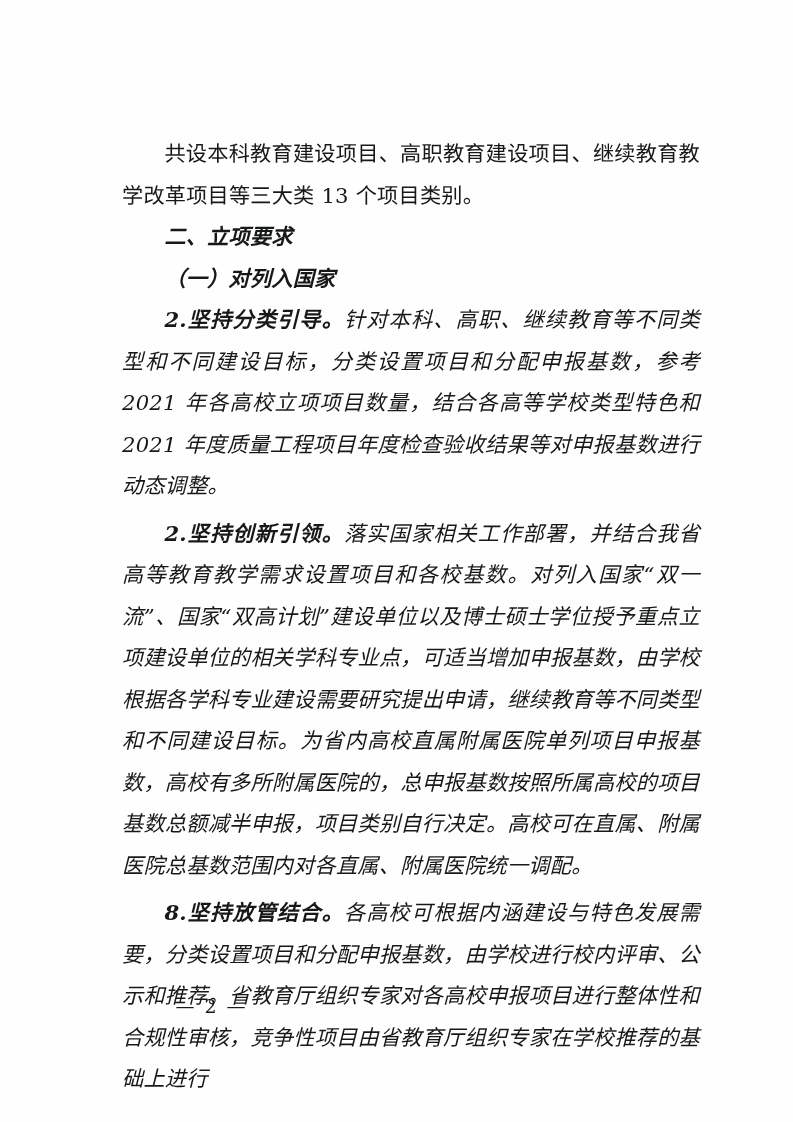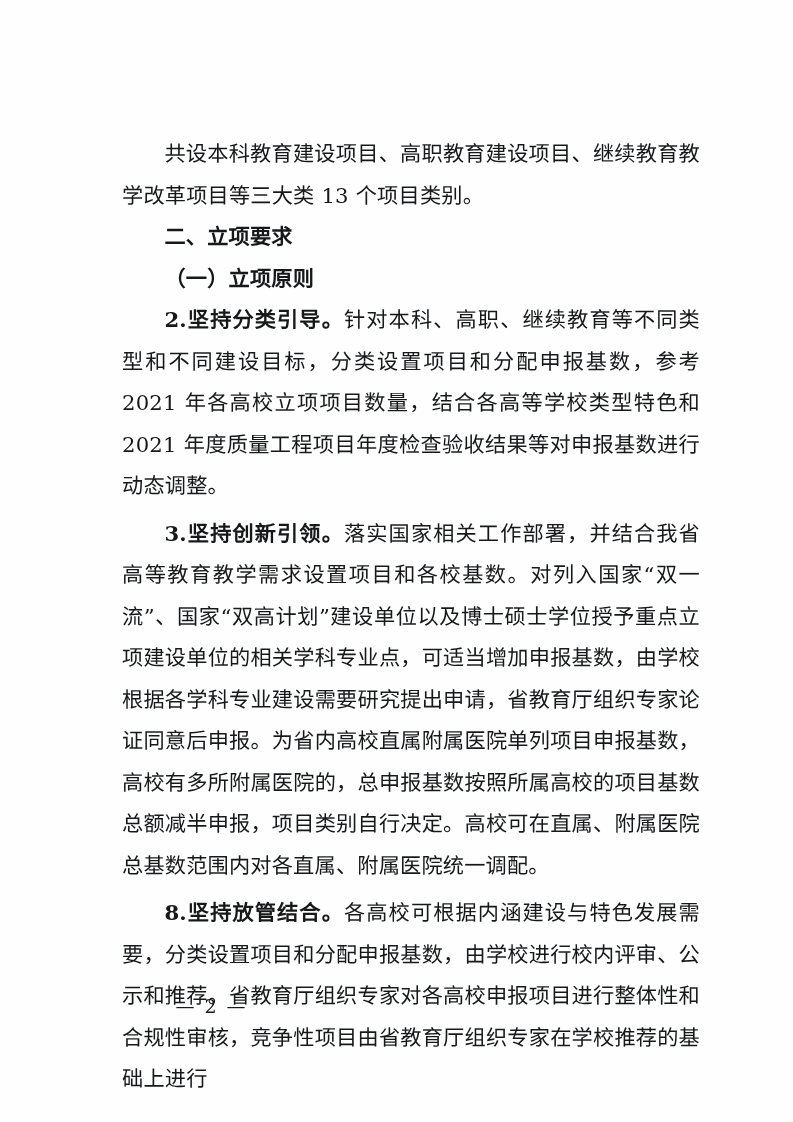--- a/index.html
+++ b/index.html
@@ -62,49 +62,50 @@
     color: #16181a;
     letter-spacing: 2px;
     font-family: "DejaVu Serif", "Liberation Serif", serif;
   }
   .footer-inner {
     display: inline-block;
     margin-left: -370px;
   }
   .para + .para {
     margin-top: 0;
+    font-style: italic;
   }
   .para.spaced {
     margin-top: 6px;
   }
 </style>
 </head>
 <body>
 
 <div class="page">
   <div class="content">
 
     <p class="para indent">
       <span>共设本科教育建设项目、高职教育建设项目、继续教育教学改革项目等三大类 13 个项目类别。</span>
     </p>
 
     <p class="para indent heading">
       <span>二、立项要求</span>
     </p>
 
     <p class="para indent heading">
-      <span>（一）立项原则</span>
+      <span>（一）对列入国家</span>
     </p>
 
     <p class="para indent">
       <span class="runin">2.坚持分类引导。</span><span>针对本科、高职、继续教育等不同类型和不同建设目标，分类设置项目和分配申报基数，参考 2021 年各高校立项项目数量，结合各高等学校类型特色和 2021 年度质量工程项目年度检查验收结果等对申报基数进行动态调整。</span>
     </p>
 
     <p class="para indent spaced">
-      <span class="runin">3.坚持创新引领。</span><span>落实国家相关工作部署，并结合我省高等教育教学需求设置项目和各校基数。对列入国家“双一流”、国家“双高计划”建设单位以及博士硕士学位授予重点立项建设单位的相关学科专业点，可适当增加申报基数，由学校根据各学科专业建设需要研究提出申请，省教育厅组织专家论证同意后申报。为省内高校直属附属医院单列项目申报基数，高校有多所附属医院的，总申报基数按照所属高校的项目基数总额减半申报，项目类别自行决定。高校可在直属、附属医院总基数范围内对各直属、附属医院统一调配。</span>
+      <span class="runin">2.坚持创新引领。</span><span>落实国家相关工作部署，并结合我省高等教育教学需求设置项目和各校基数。对列入国家“双一流”、国家“双高计划”建设单位以及博士硕士学位授予重点立项建设单位的相关学科专业点，可适当增加申报基数，由学校根据各学科专业建设需要研究提出申请，继续教育等不同类型和不同建设目标。为省内高校直属附属医院单列项目申报基数，高校有多所附属医院的，总申报基数按照所属高校的项目基数总额减半申报，项目类别自行决定。高校可在直属、附属医院总基数范围内对各直属、附属医院统一调配。</span>
     </p>
 
     <p class="para indent spaced">
       <span class="runin">8.坚持放管结合。</span><span>各高校可根据内涵建设与特色发展需要，分类设置项目和分配申报基数，由学校进行校内评审、公示和推荐。省教育厅组织专家对各高校申报项目进行整体性和合规性审核，竞争性项目由省教育厅组织专家在学校推荐的基础上进行</span>
     </p>
 
   </div>
 
   <div class="footer">
     <span class="footer-inner">— 2 —</span>

